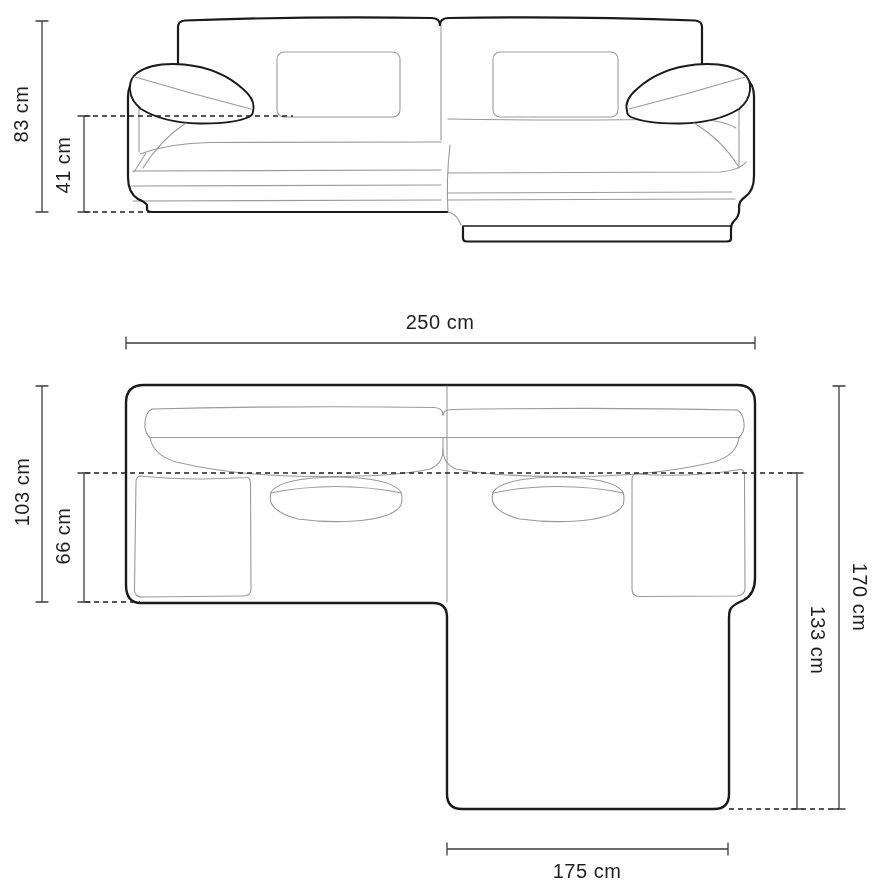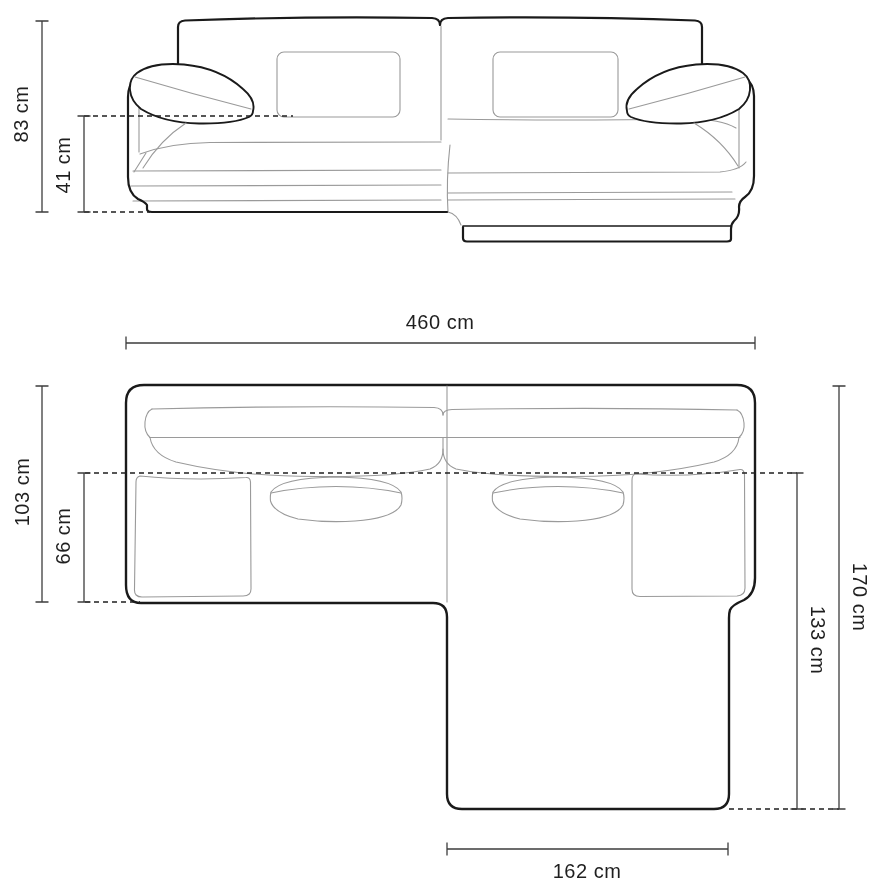--- a/index.html
+++ b/index.html
@@ -112,25 +112,25 @@
       <path class="dim" d="M 839,386 L 839,809 M 832.5,386 L 845.5,386 M 832.5,809 L 845.5,809"></path>
       <path class="dim" d="M 797,473 L 797,809 M 790.5,473 L 803.5,473 M 790.5,809 L 803.5,809"></path>
       <path class="dim" d="M 447,849 L 728,849 M 447,842.5 L 447,855.5 M 728,842.5 L 728,855.5"></path>
     </g>
   </svg>
 
   <div class="dim-label rot-ccw" style="left:21px;top:114px">83 cm</div>
 
   <div class="dim-label rot-ccw" style="left:63px;top:165px">41 cm</div>
 
-  <div class="dim-label" style="left:440px;top:322px">460 cm</div>
+  <div class="dim-label" style="left:440px;top:322px">250 cm</div>
 
   <div class="dim-label rot-ccw" style="left:22px;top:492px">103 cm</div>
 
   <div class="dim-label rot-ccw" style="left:63px;top:536px">66 cm</div>
 
   <div class="dim-label rot-cw" style="left:860px;top:597px">170 cm</div>
 
   <div class="dim-label rot-cw" style="left:818px;top:640px">133 cm</div>
 
-  <div class="dim-label" style="left:587px;top:871px">162 cm</div>
+  <div class="dim-label" style="left:587px;top:871px">175 cm</div>
 
 </div>
 
 </body></html>

